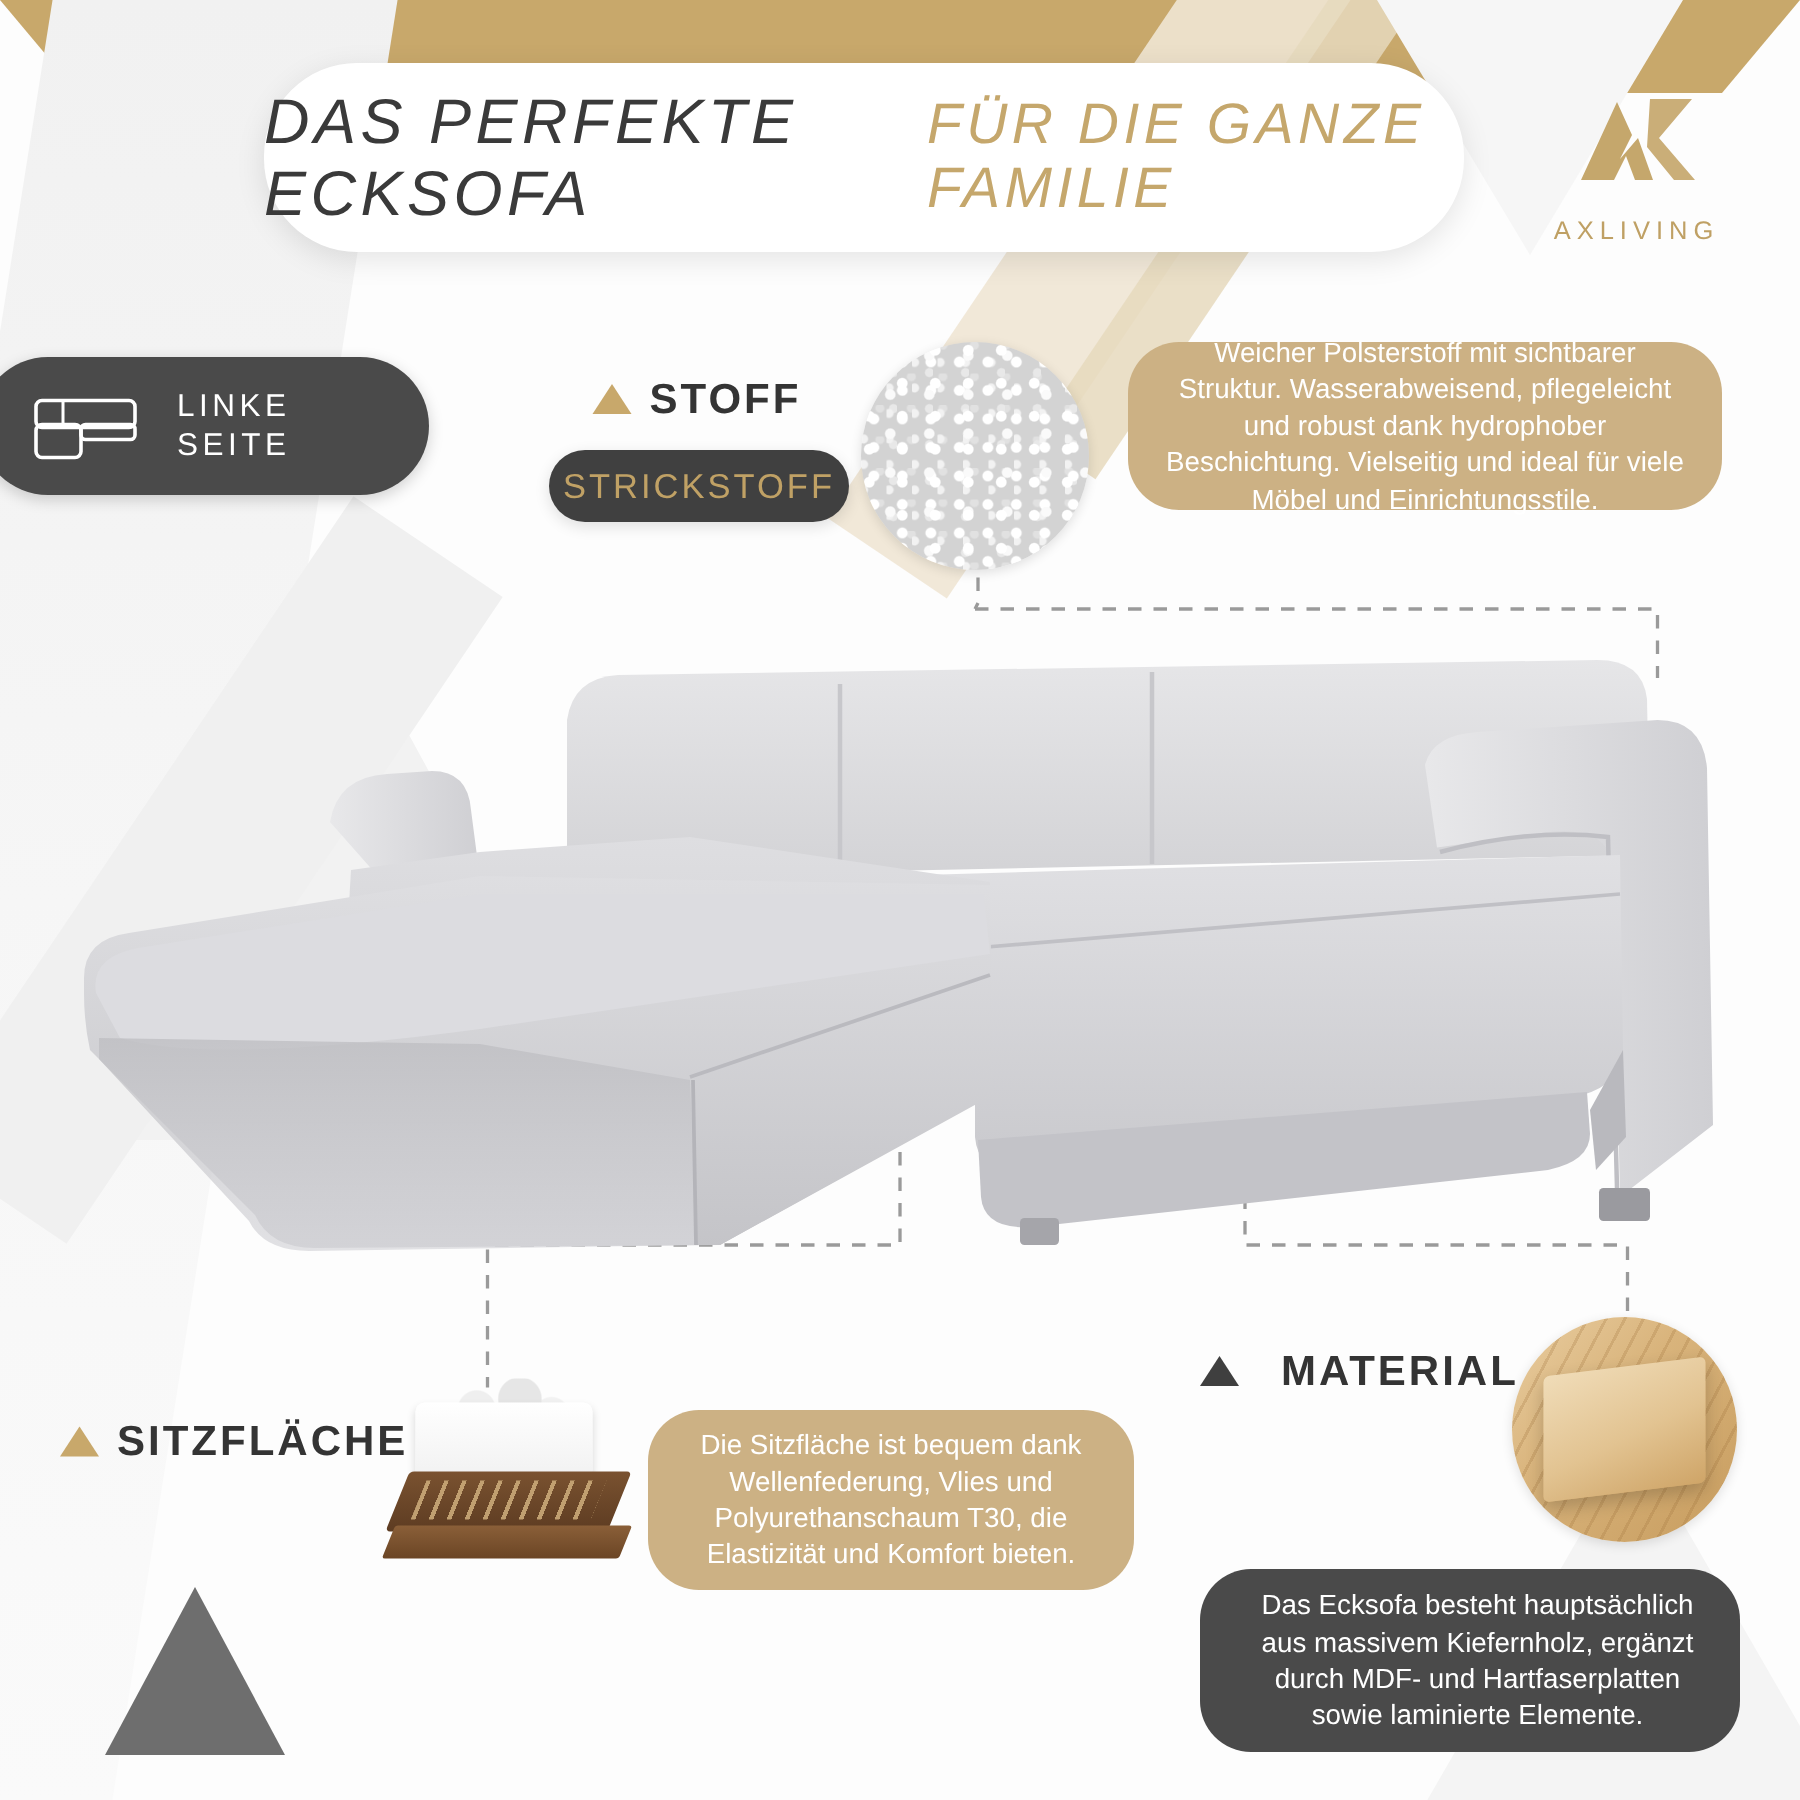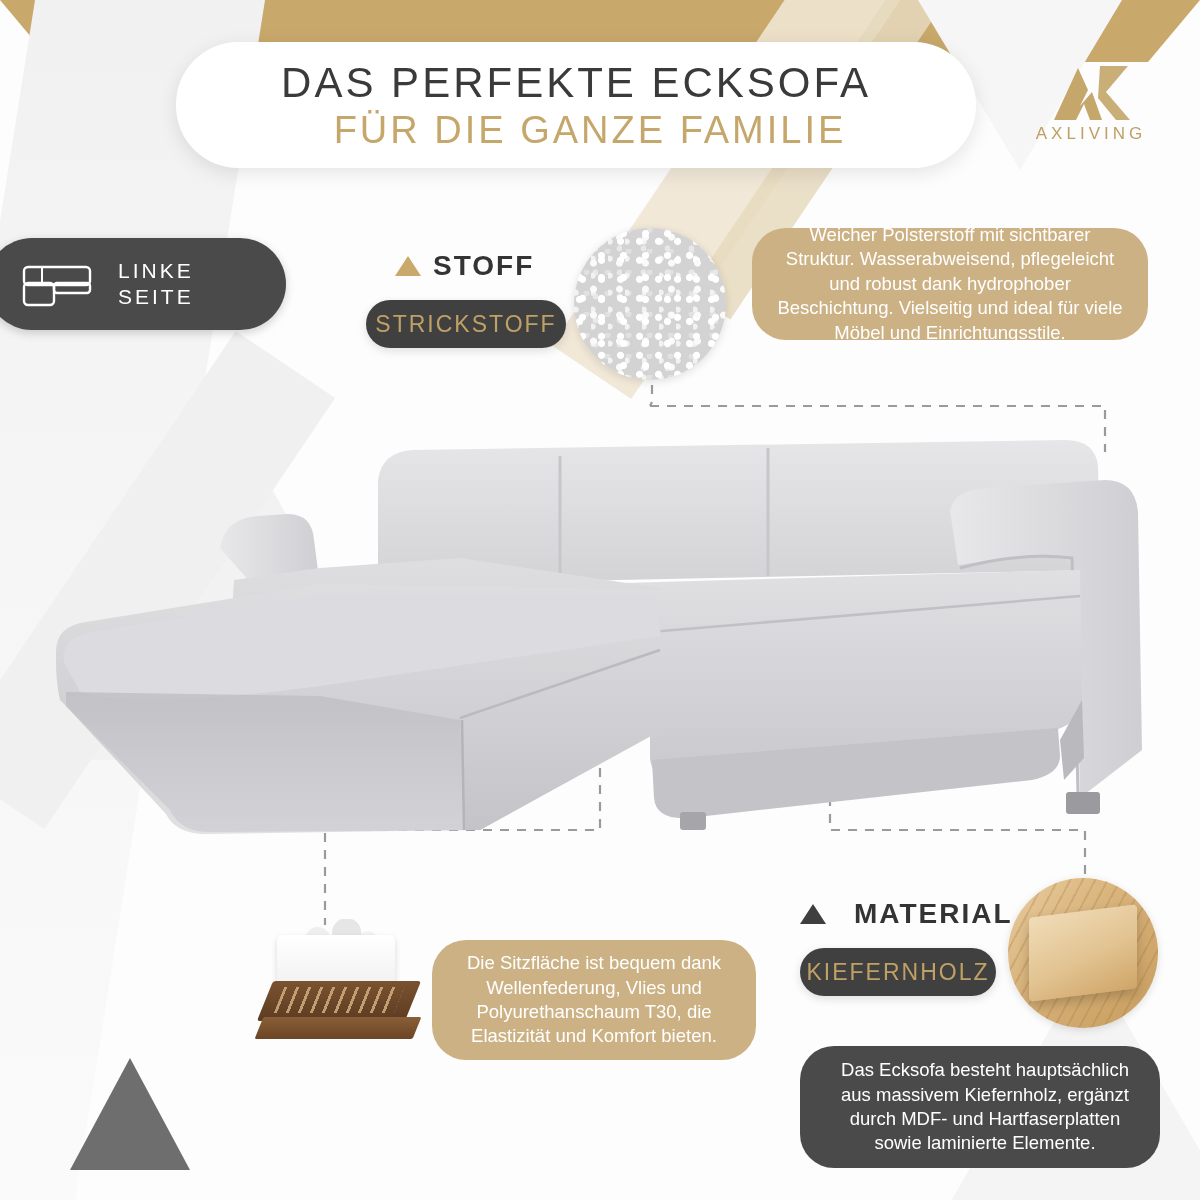--- a/index.html
+++ b/index.html
@@ -82,44 +82,45 @@
   }
 
   
   .header-card {
     position: absolute;
     top: 42px; left: 176px;
     width: 800px; height: 126px;
     background: #ffffff;
     border-radius: 62px;
     box-shadow: 0 5px 20px rgba(0,0,0,.10);
-    display: flex; flex-direction: column;
+    display: flex; 
     align-items: center; justify-content: center;
     gap: 2px;
+    font-style: italic;
   }
   .title-1 {
     font-size: 42px; letter-spacing: 3px;
     color: #3a3a3a; font-weight: 400;
     text-transform: uppercase;
   }
   .title-2 {
     font-size: 38px; letter-spacing: 3px;
     color: #c5a76c; font-weight: 400;
     text-transform: uppercase;
     margin-left: 28px;
   }
 
   
   .logo {
     position: absolute; top: 58px; right: 34px;
     width: 150px; text-align: center;
   }
   .logo-mark { display:block; margin: 0 auto; }
   .logo-text {
-    display:block; margin-top: 0;
+    display:block; margin-top: 20px;
     font-size: 17px; letter-spacing: 4px;
     color: #bfa064;
   }
 
   
   .side-badge {
     position: absolute; top: 238px; left: -14px;
     width: 300px; height: 92px;
     background: #4a4a4a;
     border-radius: 46px;
@@ -376,34 +377,37 @@
 
       <rect x="1046" y="392" width="34" height="22" rx="3" fill="#9a9a9f"></rect>
       <rect x="660" y="412" width="26" height="18" rx="3" fill="#a5a5aa"></rect>
 
       <g opacity="0.20">
         <rect x="0" y="0" width="1160" height="460" fill="none"></rect>
       </g>
     </svg>
   </div>
 
+  <div class="feat-head" style="left:40px; top:945px;">
+    <span class="tri-ico tri-gold"></span>
+    <span class="feat-title">SITZFLÄCHE</span>
+  </div>
   <div class="seat-img" style="left:255px; top:925px;">
     <div class="seat-fluff"></div>
     <div class="seat-foam"></div>
     <div class="seat-wood"></div>
     <div class="seat-springs"></div>
     <div class="seat-base"></div>
   </div>
   <div class="bubble bubble-gold" style="left:432px; top:940px; width:324px; height:120px;">Die Sitzfläche ist bequem dank Wellenfederung, Vlies und Polyurethanschaum T30, die Elastizität und Komfort bieten.</div>
 
   <div class="feat-head" style="left:800px; top:898px;gap:28px;">
     <span class="tri-ico tri-dark"></span>
     <span class="feat-title">MATERIAL</span>
   </div>
-  <div class="pill" style="left:800px; top:948px; width:196px; height:48px;">KIEFERNHOLZ</div>
   <div class="swatch-circle" style="left:1008px; top:878px; width:150px; height:150px;">
     <div class="wood">
       <div class="wood-block"></div>
     </div>
   </div>
   <div class="bubble bubble-dark" style="left:800px; top:1046px; width:360px; height:122px;padding-left:32px;">Das Ecksofa besteht hauptsächlich aus massivem Kiefernholz, ergänzt durch MDF- und Hartfaserplatten sowie laminierte Elemente.</div>
 
 </div>
 
 </body></html>

